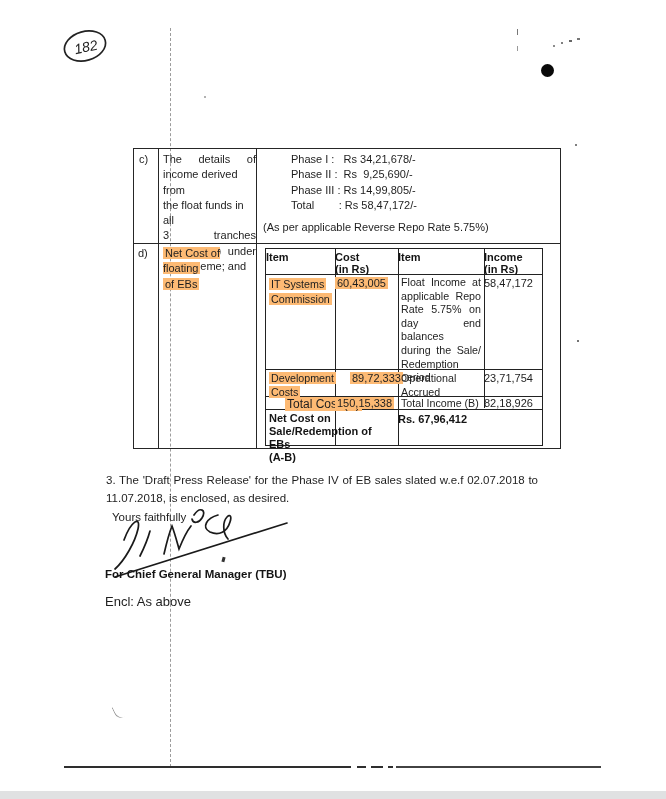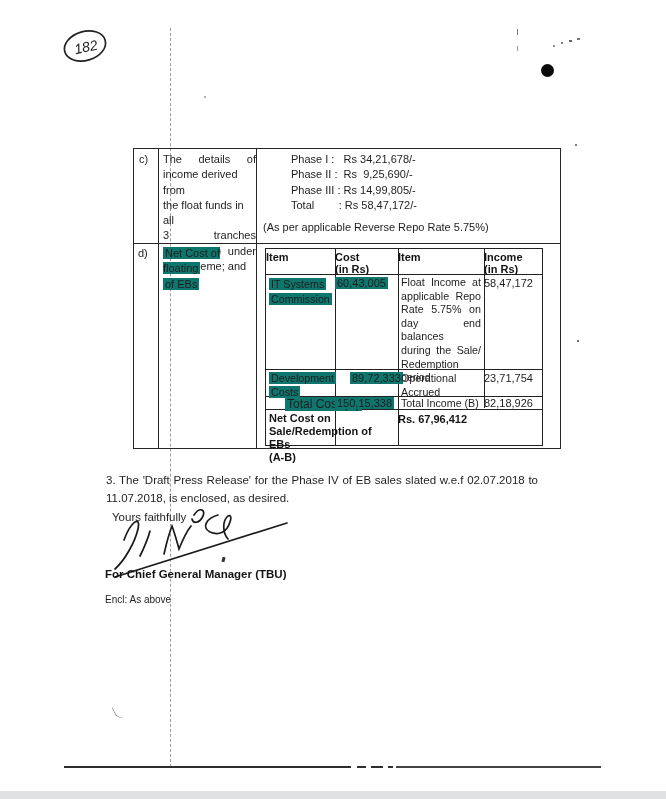--- a/index.html
+++ b/index.html
@@ -3,21 +3,21 @@
 <meta charset="utf-8">
 <style>
   html,body{margin:0;padding:0;background:#fff;}
   .shot{position:relative;width:666px;height:799px;background:#ffffff;overflow:hidden;
         font-family:"Liberation Sans",sans-serif;color:#1e1e1e;}
   .abs{position:absolute;}
   .pre{white-space:pre;padding-left:28px;}
   .sz{font-size:11px;line-height:15.3px;}
   .jl{text-align:justify;text-align-last:justify;}
   .b{font-weight:bold;color:#141414;}
-  .hl{background:#0f766e;padding:0 2px;}
+  .hl{background:#fdba74;padding:0 2px;}
   .ctr{text-align:left;}
   
   .tbl{position:absolute;left:133px;top:148px;width:428px;height:301px;
        border:1.6px solid #262626;box-sizing:border-box;}
   .vline{position:absolute;top:0;bottom:0;width:0;border-left:1.4px solid #262626;}
   .hline{position:absolute;left:0;right:0;height:0;border-top:1.4px solid #262626;}
   
   .itbl{position:absolute;left:131px;top:99px;width:278px;height:198px;
         border:1.5px solid #222;box-sizing:border-box;}
   .iv{position:absolute;top:0;width:0;border-left:1.3px solid #222;}
@@ -165,21 +165,21 @@
       <path d="M 60,33 c -3,11 -7,19 -10,25"></path>
       <path d="M 74,56 c 3,-13 6,-23 8,-28 c 3,8 5,16 7,23 c 4,-10 8,-18 12,-23"></path>
       <path d="M 128,17 c -11,3 -17,12 -8,17 c 9,4 17,0 20,-10 c 2,-6 0,-8 -3,-5 c -4,4 -5,15 1,22"></path>
       <path d="M 25,79 L 197,25"></path>
     </g>
   </svg>
   <div class="abs" style="left:222px;top:557px;width:3px;height:5px;background:#333;transform:rotate(15deg);"></div>
 
   <div class="abs b" style="left:105px;top:568px;font-size:11.5px;">For Chief General Manager (TBU)</div>
 
-  <div class="abs" style="left:105px;top:594px;font-size:10px;">Encl: As above</div>
+  <div class="abs" style="left:105px;top:594px;font-size:13px;">Encl: As above</div>
 
   <div class="bline" style="left:64px;top:766px;width:287px;height:2px;"></div>
   <div class="bline" style="left:357px;top:766px;width:9px;height:1.5px;"></div>
   <div class="bline" style="left:371px;top:766px;width:12px;height:1.5px;"></div>
   <div class="bline" style="left:388px;top:766px;width:5px;height:1.5px;"></div>
   <div class="bline" style="left:396px;top:766px;width:205px;height:2px;opacity:.9;"></div>
 
   <div class="band"></div>
 </div>
 

